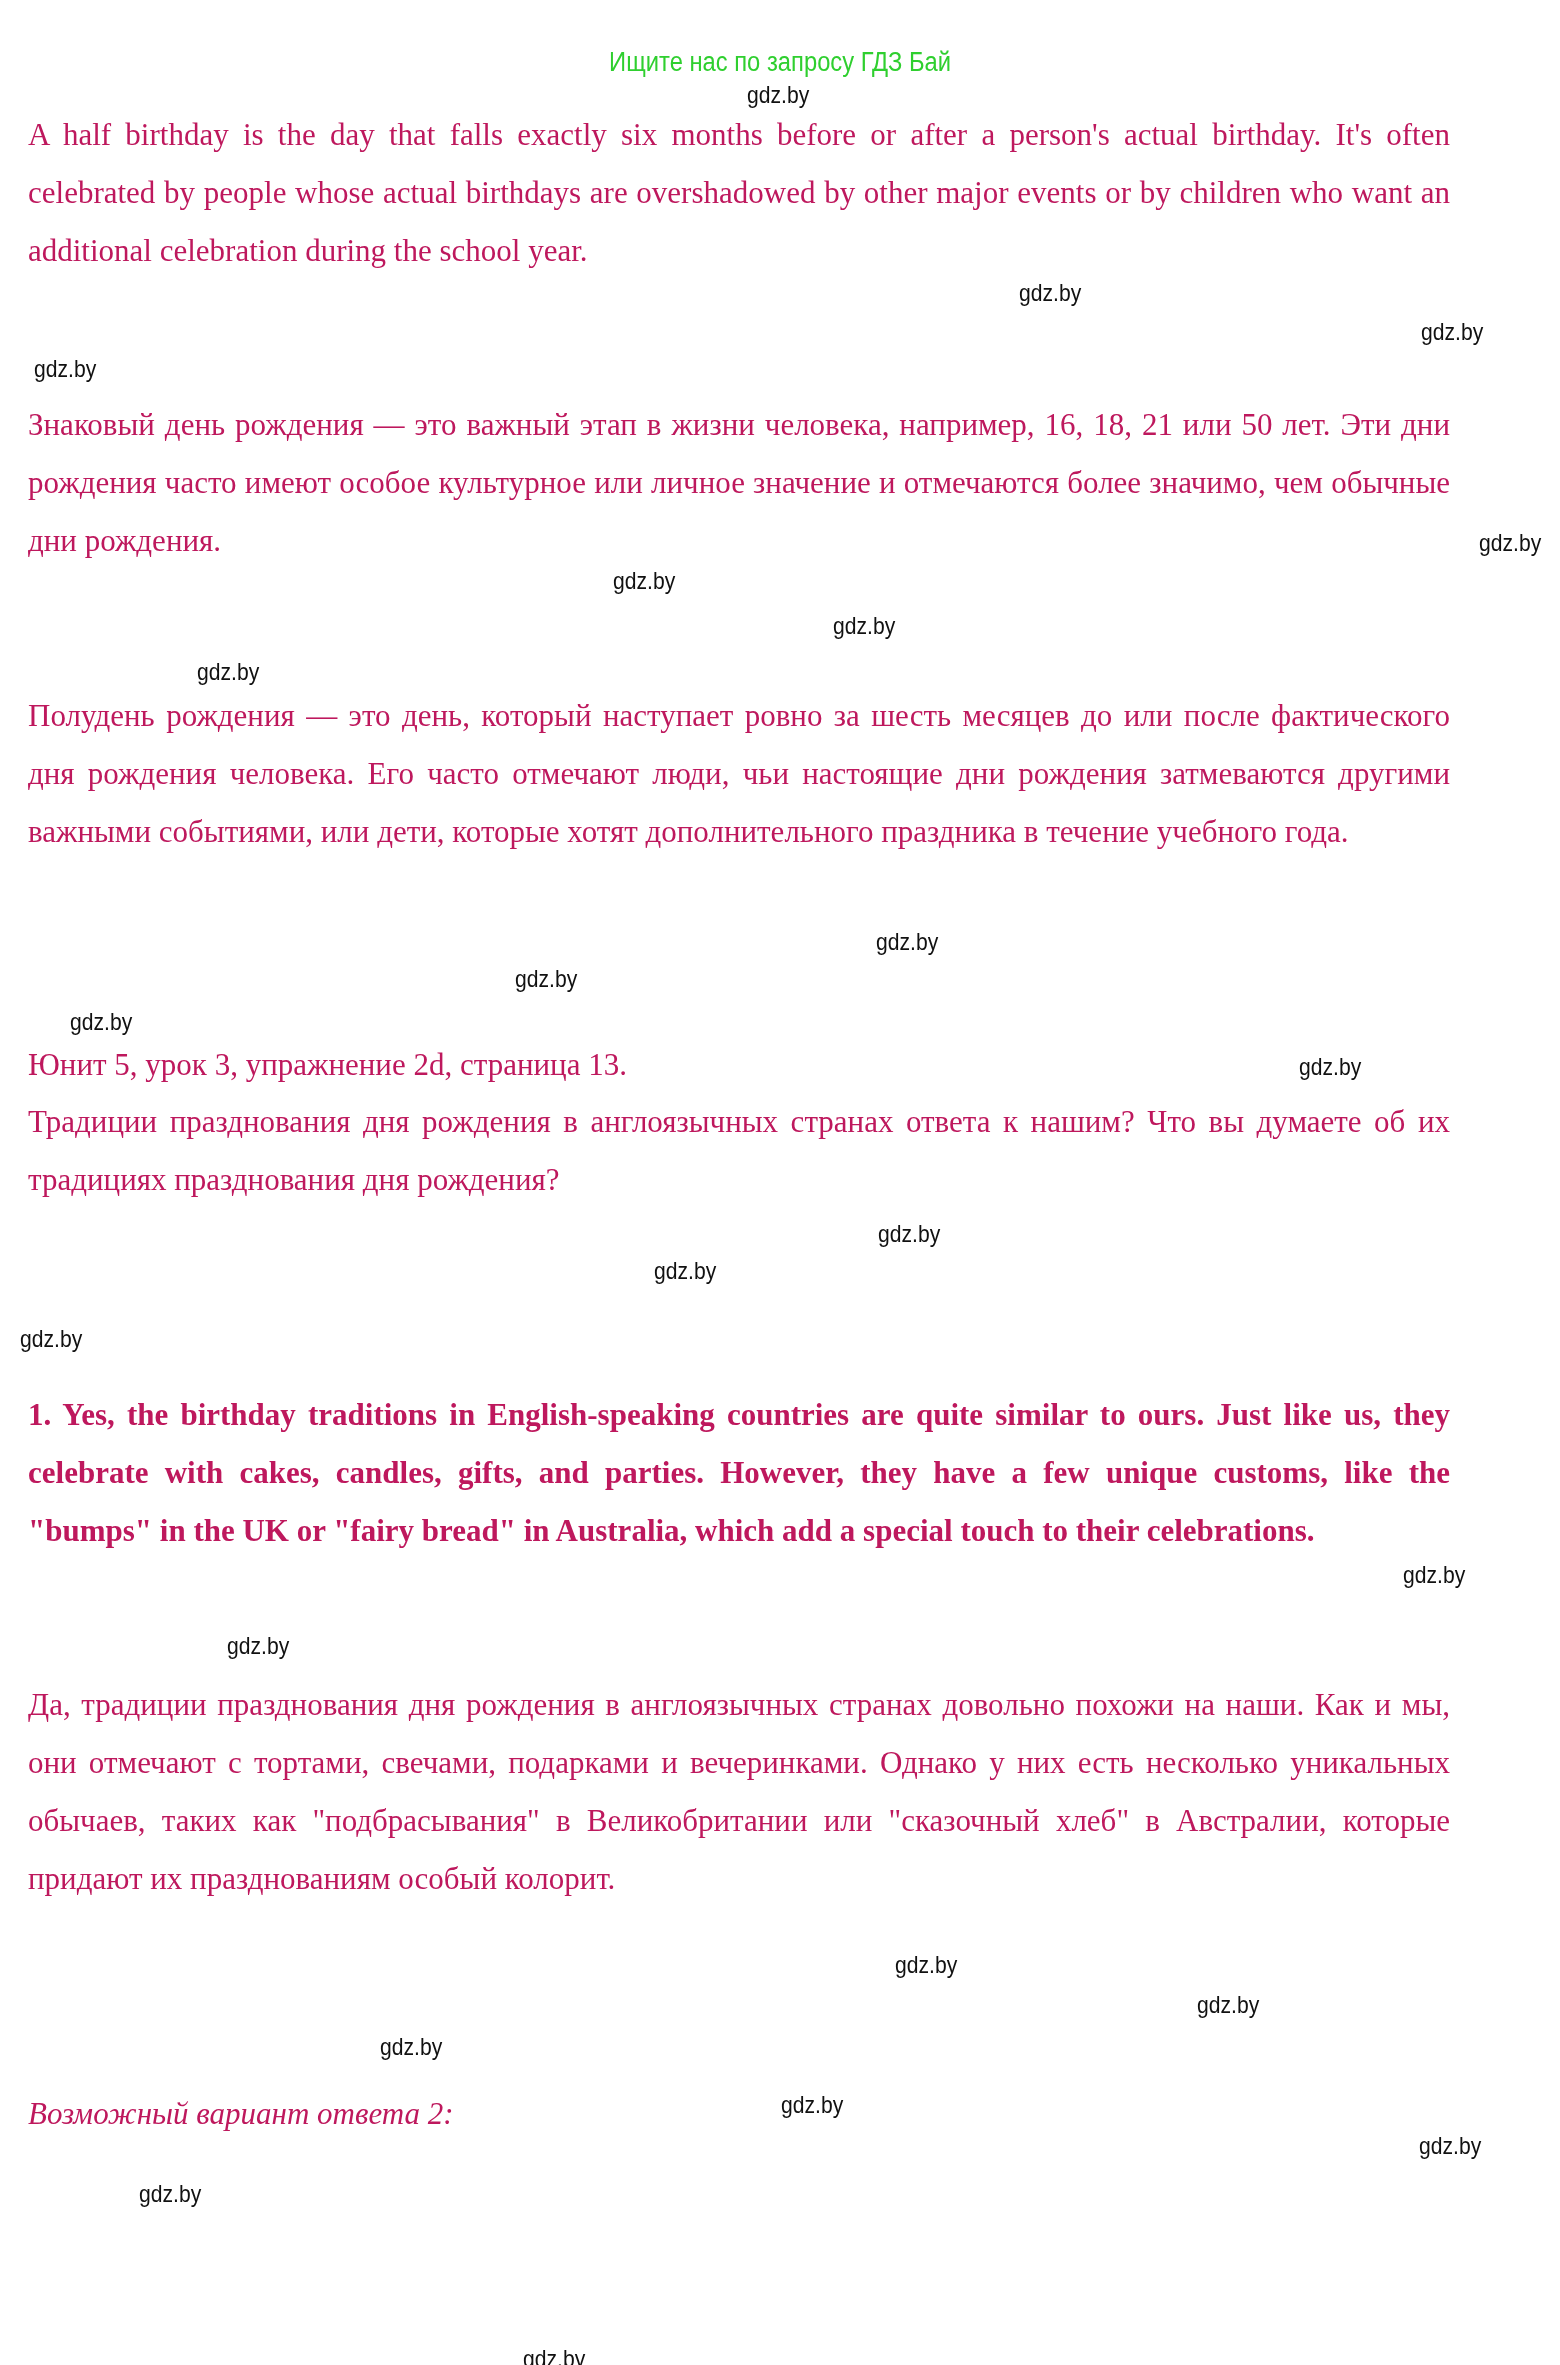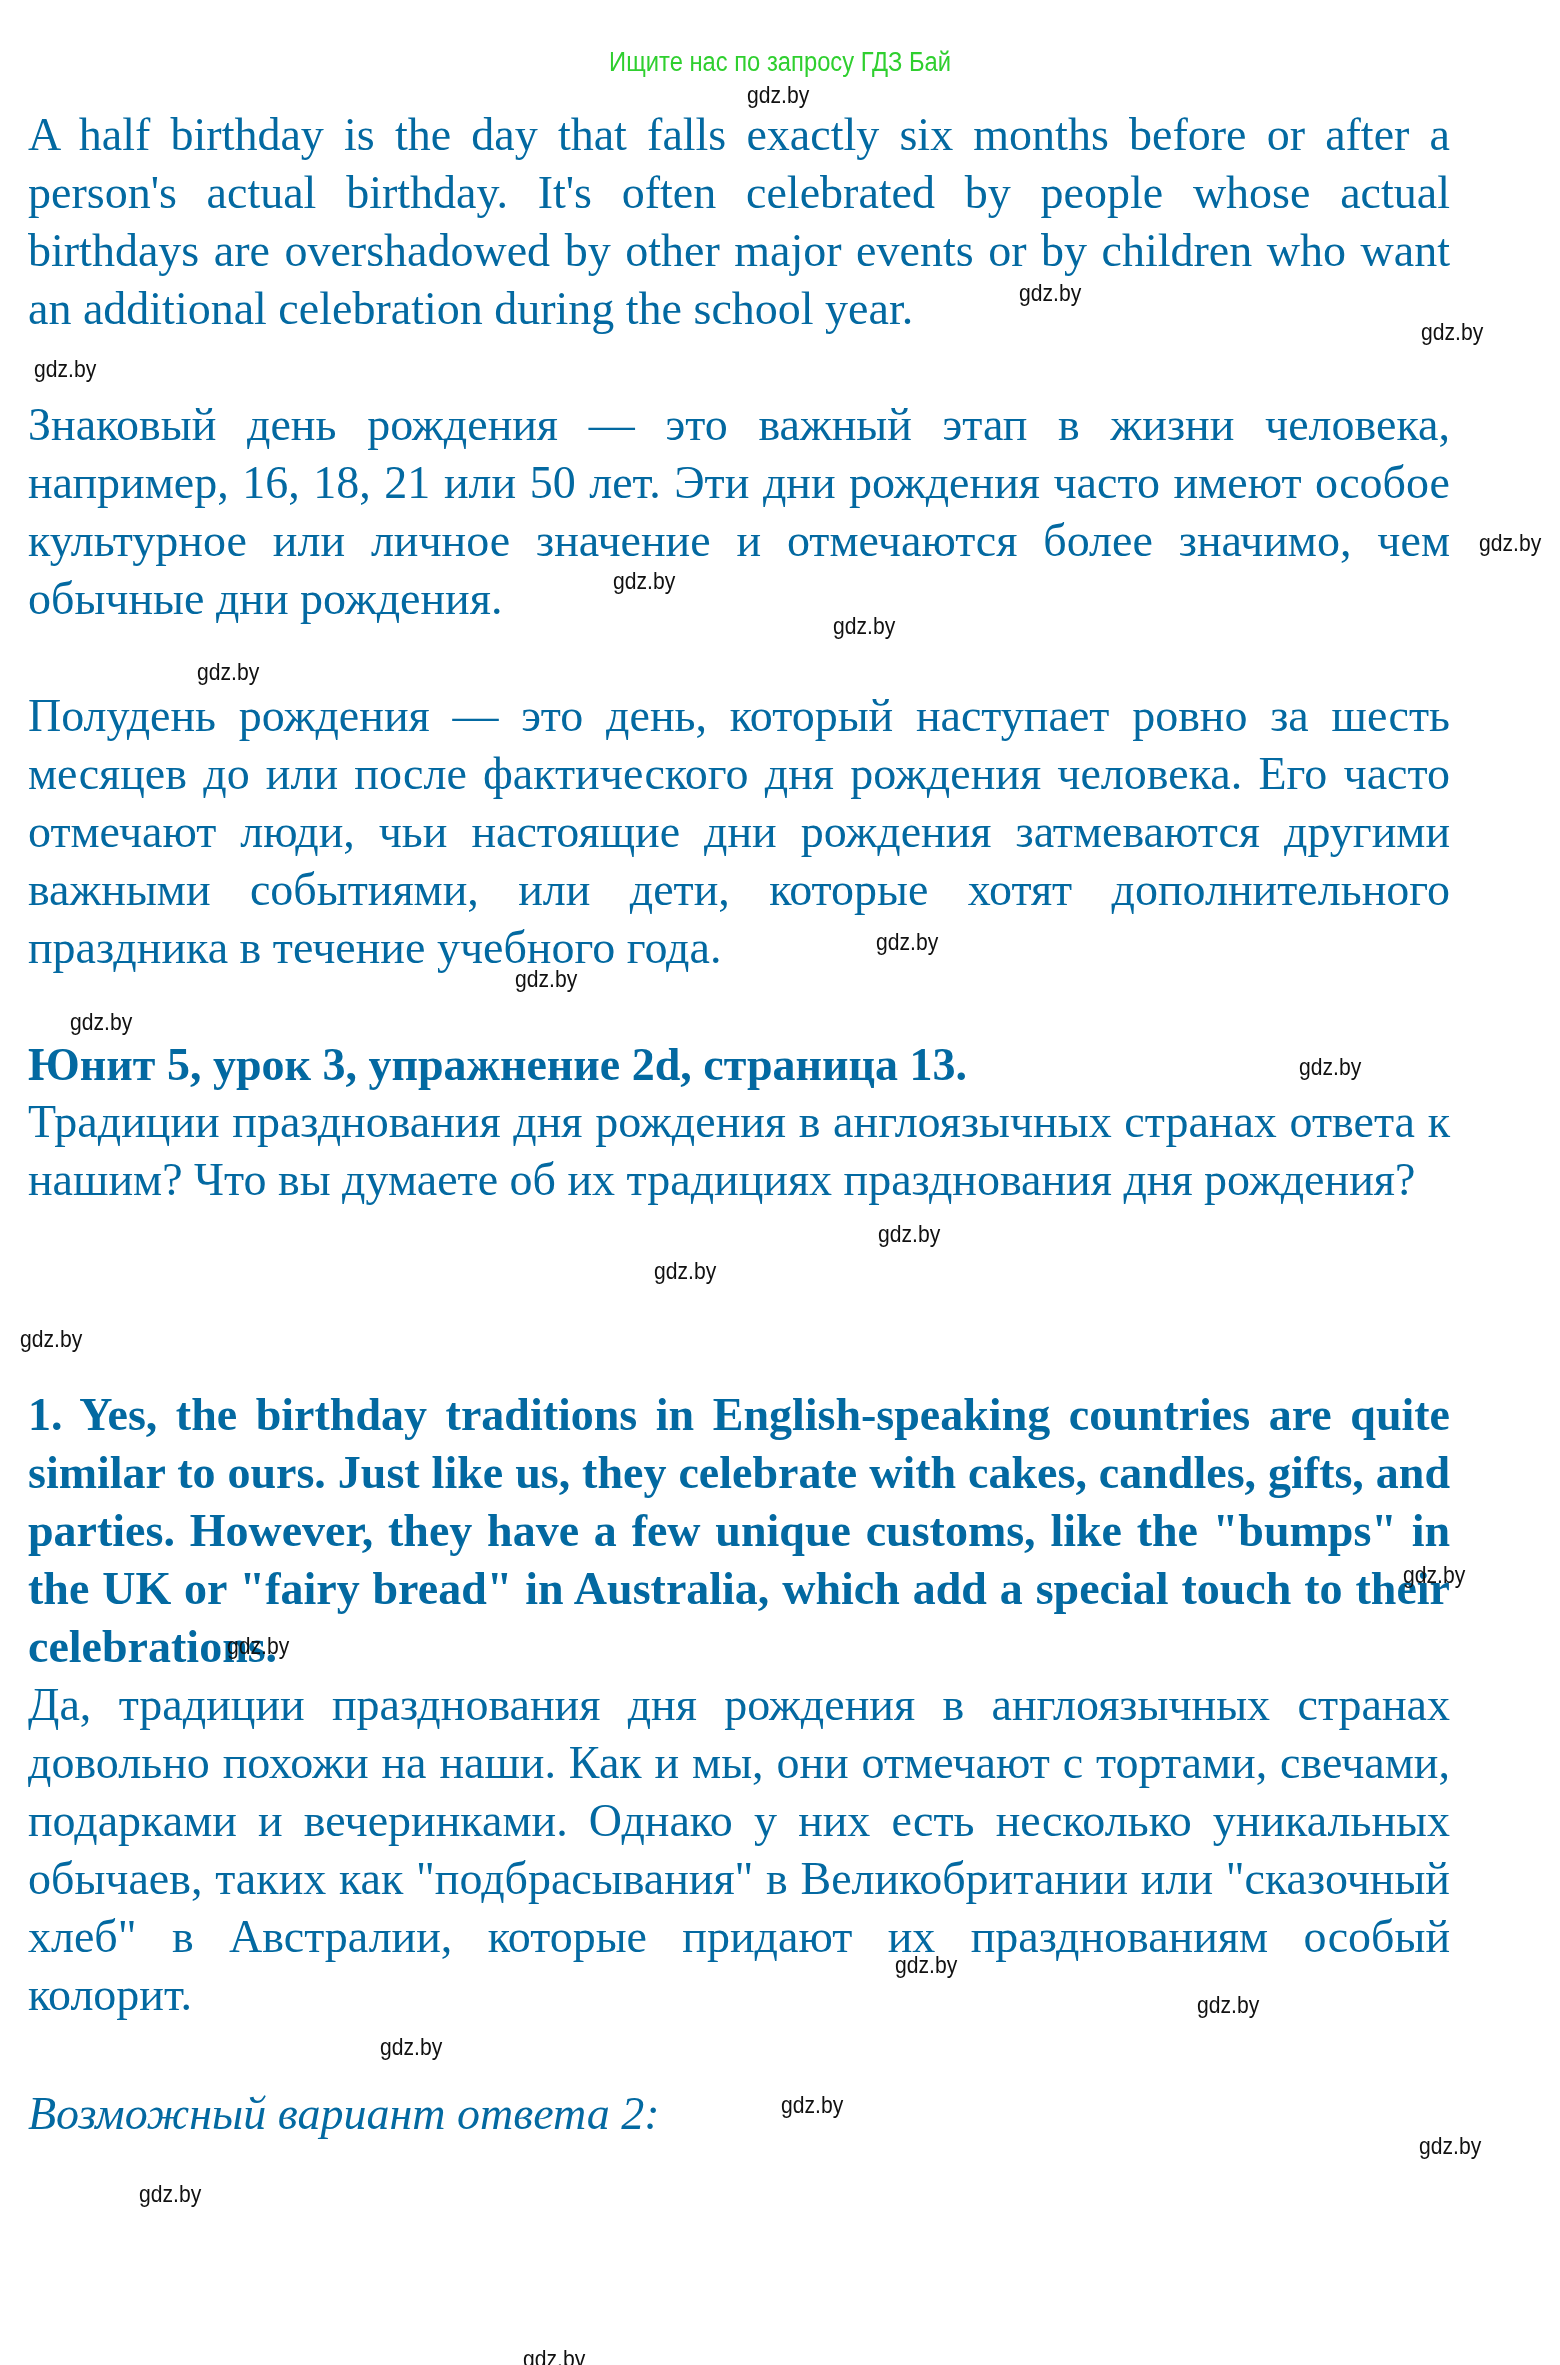--- a/index.html
+++ b/index.html
@@ -5,24 +5,24 @@
   html, body { margin: 0; padding: 0; background: #ffffff; }
   body { width: 1560px; height: 2366px; position: relative; overflow: hidden; }
   .page { position: absolute; left: 0; top: 0; width: 1412px; height: 2366px; margin-top: 48px; }
   .header-link {
     position: absolute; left: 0; top: 0; width: 1560px; text-align: center;
     font-family: "Liberation Sans", sans-serif; font-size: 27px; line-height: 29px;
     color: #2fcf2f; transform: scaleX(0.88); transform-origin: 781px 0;
   }
   .block {
     position: absolute; left: 28px; width: 1422px;
-    font-family: "Liberation Serif", serif; font-size: 46px; line-height: 58px;
-    color: #0369a1; text-align: justify; text-align-last: left;
+    font-family: "Liberation Serif", serif; font-size: 31px; line-height: 58px;
+    color: #be185d; text-align: justify; text-align-last: left;
   }
-  .block.bold { font-weight: bold; }
+  .block.bold { font-weight: normal; }
   .wm {
     position: absolute; font-family: "Liberation Sans", sans-serif;
     font-size: 24px; line-height: 26px; color: #111;
     transform: scaleX(0.88); transform-origin: 0 0; white-space: nowrap;
   }
   .footer {
     position: absolute; left: 0; top: 2335px; width: 1560px; text-align: center;
     font-family: "Liberation Sans", sans-serif; font-size: 27px; line-height: 30px;
     color: #4b1f8a; white-space: pre; transform: scaleX(0.9); transform-origin: 781px 0;
   }

